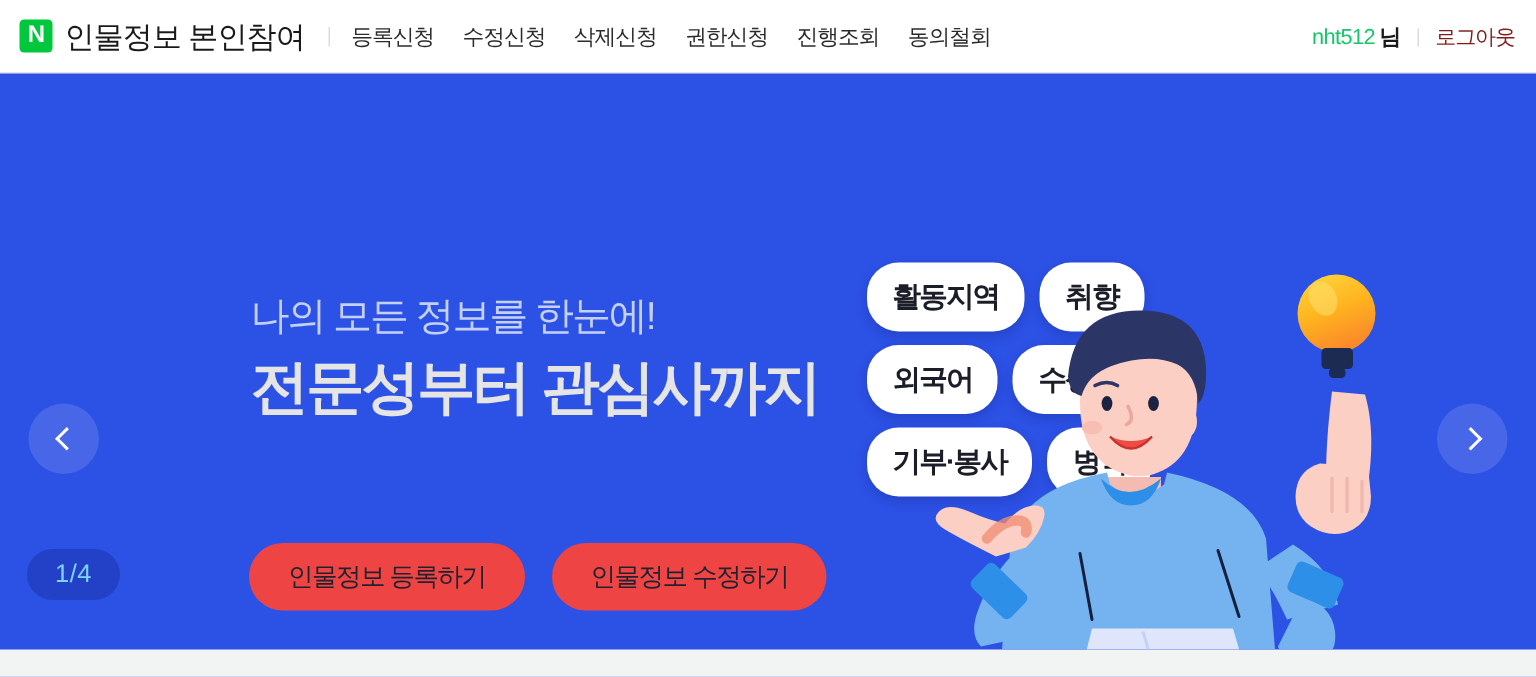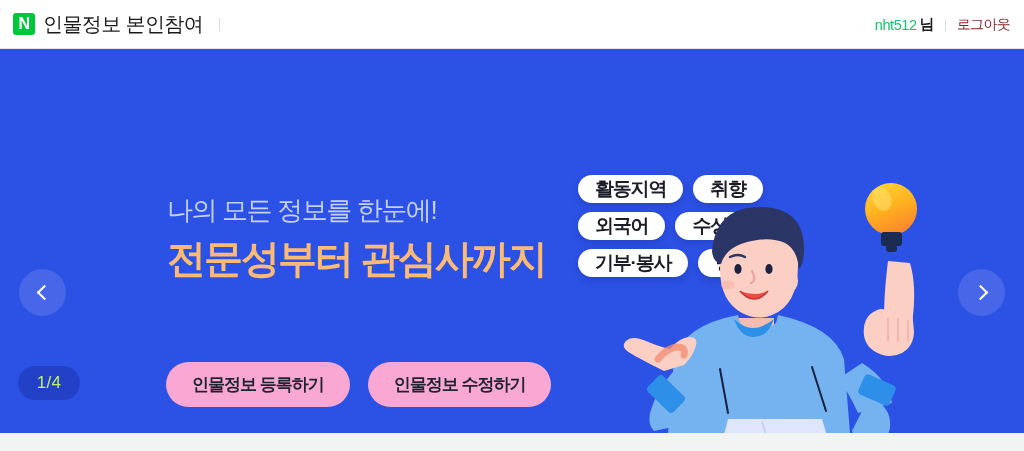--- a/index.html
+++ b/index.html
@@ -122,44 +122,44 @@
     color: #C4D0F7;
     letter-spacing: -1.4px;
     line-height: 34px;
     white-space: nowrap;
     font-weight: 400;
     margin-top: 22px;
   }
   .hero-title {
     margin-top: 8px;
     font-size: 39px;
-    color: #fdba74;
+    color: #e5e5e5;
     font-weight: 800;
     letter-spacing: -2px;
     line-height: 47px;
     white-space: nowrap;
   }
 
   
   .cta-row {
     position: absolute;
     left: 166px;
     top: 313px;
     display: flex;
     gap: 18px;
   }
   .cta-btn {
     height: 45px;
     padding: 0 26px;
     border-radius: 24px;
-    background: #f9a8d4;
+    background: #ef4444;
     color: #1F2330;
     font-size: 17px;
     letter-spacing: -1px;
-    font-weight: 700;
+    font-weight: 400;
     display: flex;
     align-items: center;
     justify-content: center;
     white-space: nowrap;
     border: none;
     cursor: pointer;
     font-family: "Liberation Sans", "DejaVu Sans", sans-serif;
   }
 
   
@@ -168,21 +168,21 @@
     left: 578px;
     top: 126px;
     width: 300px;
   }
   .tag-row {
     display: flex;
     gap: 10px;
     margin-bottom: 9px;
   }
   .tag {
-    height: 28px;
+    height: 46px;
     padding: 0 17px;
     background: #FFFFFF;
     border-radius: 21px;
     display: flex;
     align-items: center;
     justify-content: center;
     font-size: 19px;
     font-weight: 600;
     color: #1B1E28;
     letter-spacing: -1.2px;
@@ -219,21 +219,21 @@
   
   .counter {
     position: absolute;
     left: 18px;
     bottom: 33px;
     height: 34px;
     min-width: 62px;
     padding: 0 16px;
     border-radius: 17px;
     background: #2341C6;
-    color: #bef264;
+    color: #7dd3fc;
     font-size: 17px;
     letter-spacing: 0.3px;
     display: flex;
     align-items: center;
     justify-content: center;
     cursor: pointer;
   }
 
   
   .illus {
@@ -256,20 +256,28 @@
 
 <div class="header">
 
   <div class="brand">
     <div class="logo-n">N</div>
     <div class="brand-name">인물정보 본인참여</div>
   </div>
 
   <div class="nav-divider"></div>
 
+  <nav class="nav">
+    <span class="nav-item">등록신청</span>
+    <span class="nav-item">수정신청</span>
+    <span class="nav-item">삭제신청</span>
+    <span class="nav-item">권한신청</span>
+    <span class="nav-item">진행조회</span>
+    <span class="nav-item">동의철회</span>
+  </nav>
 
   <div class="header-right">
     <span class="user-id">nht512</span>
     <span class="user-suffix">님</span>
     <span class="right-divider"></span>
     <span class="logout">로그아웃</span>
   </div>
 </div>
 
 <div class="banner">

